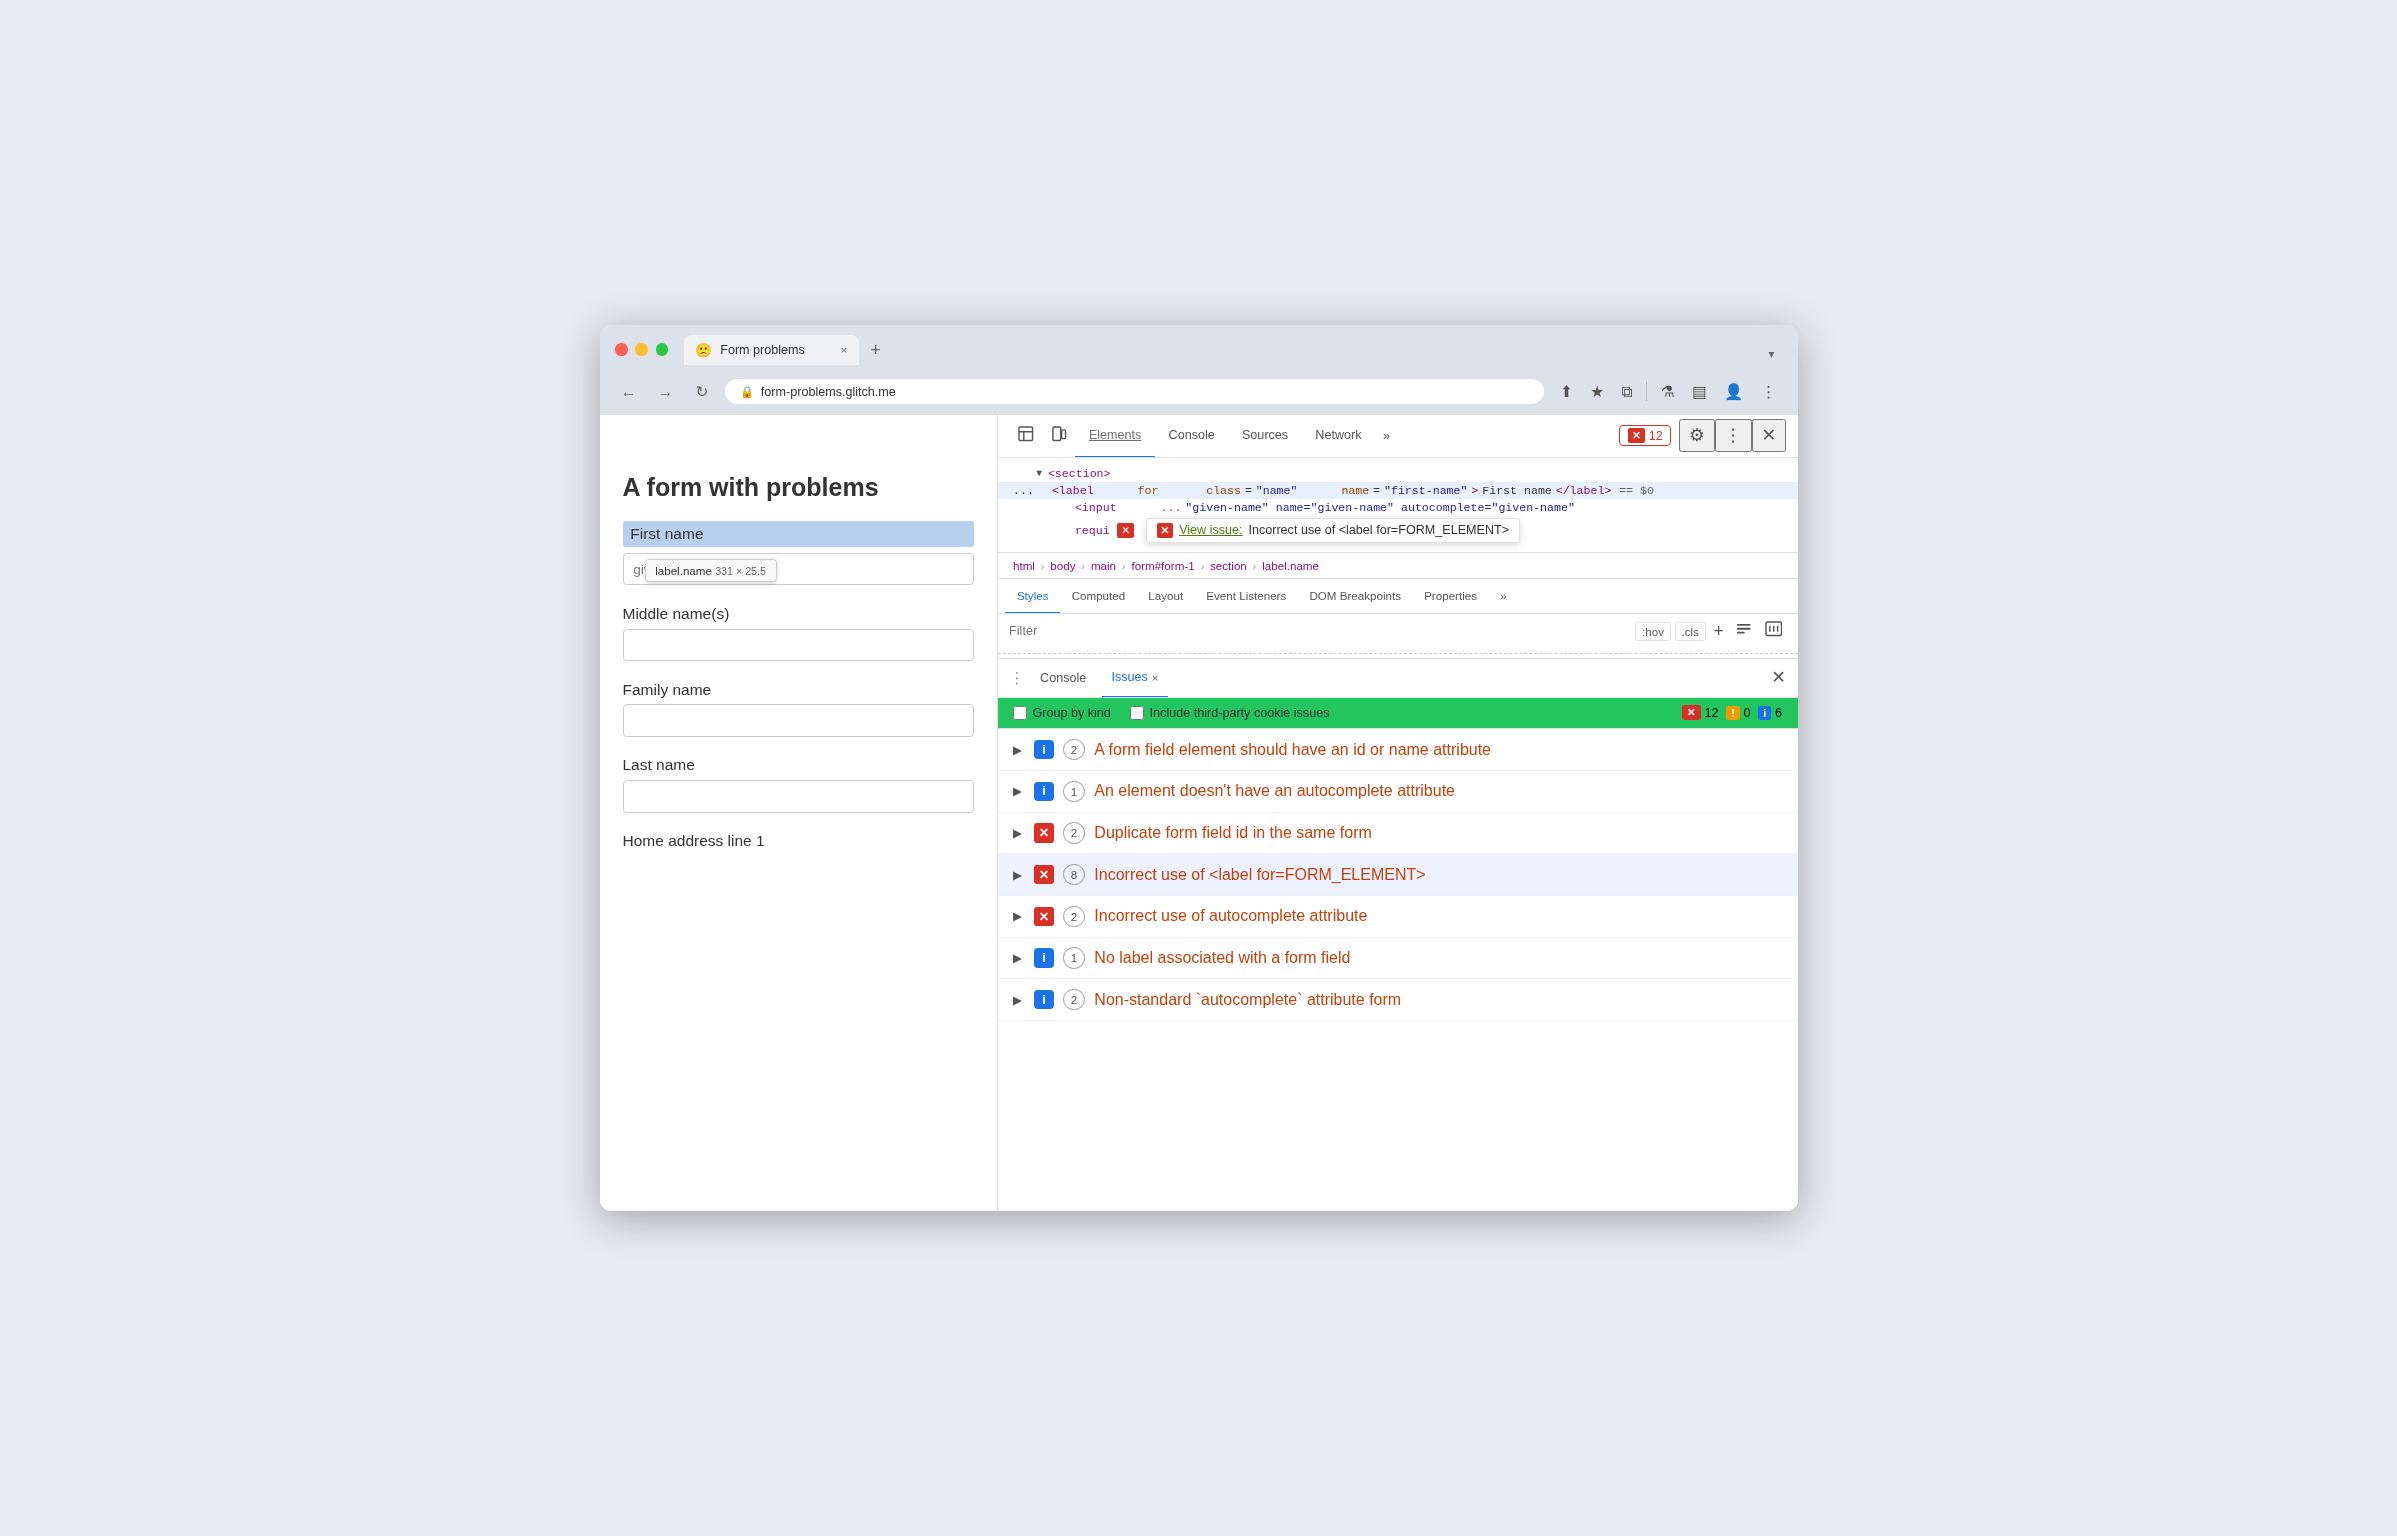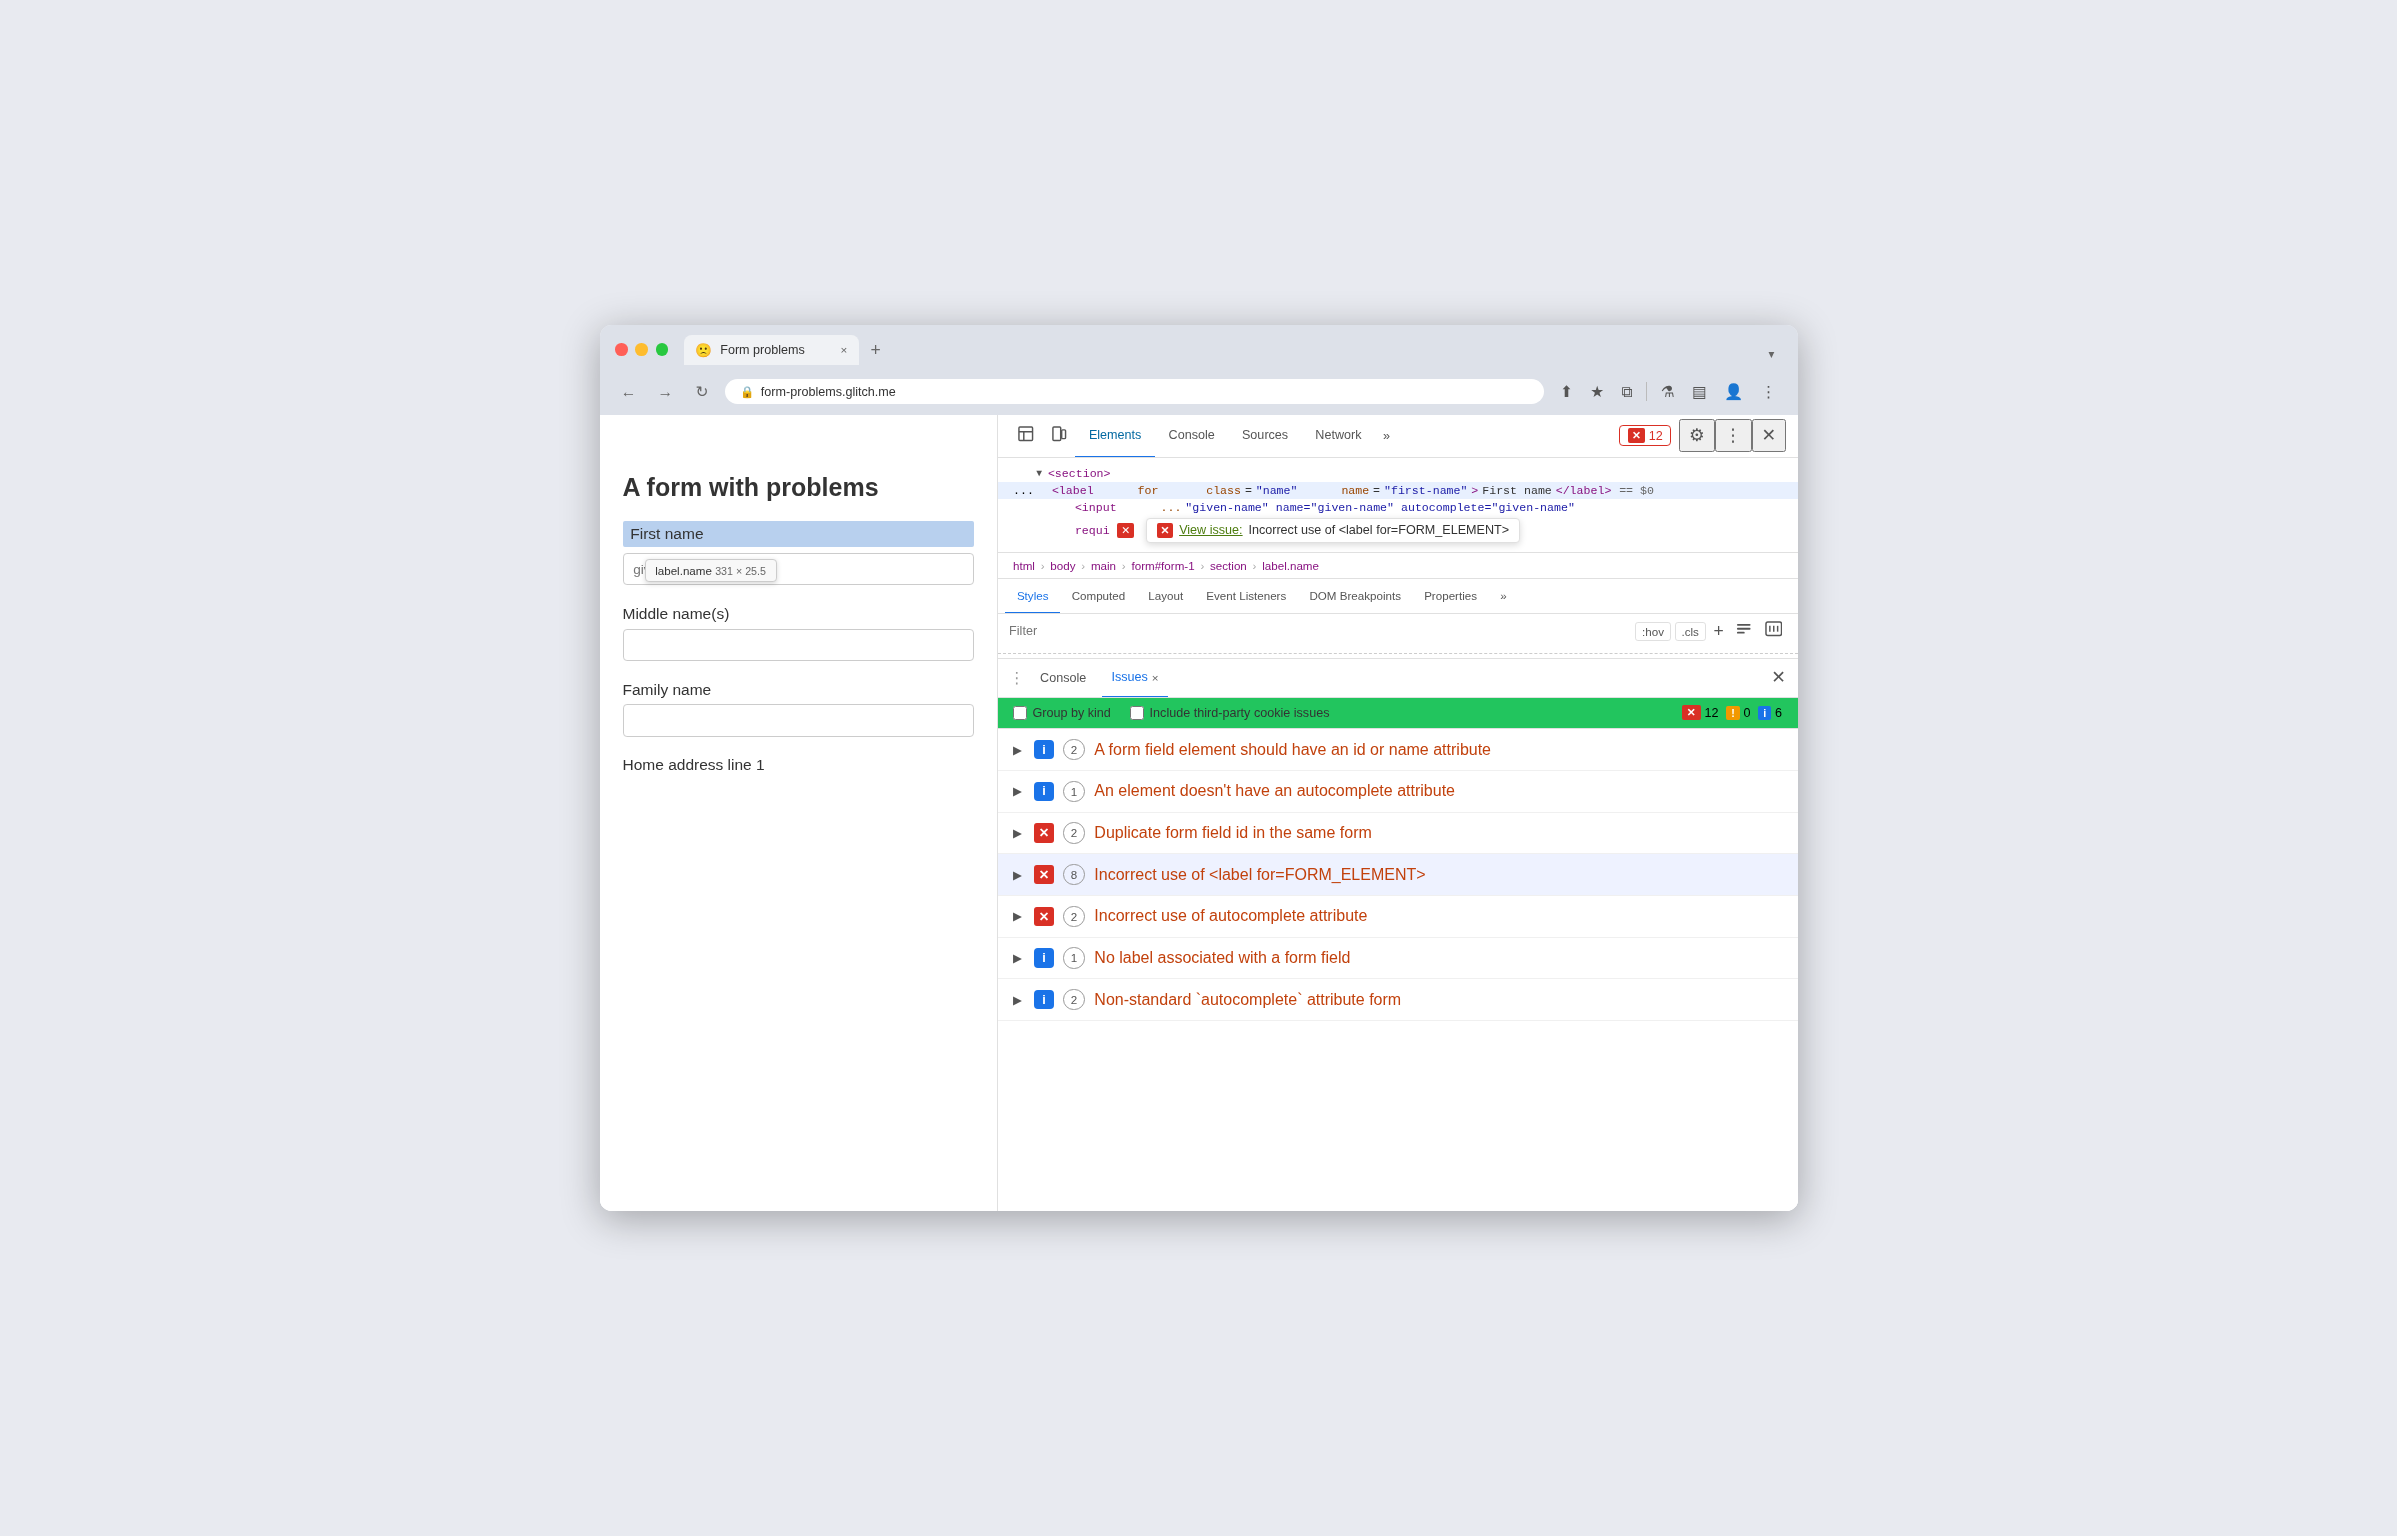--- a/index.html
+++ b/index.html
@@ -289,22 +289,23 @@
       height: 100%;
       display: flex;
       align-items: center;
       font-size: 12.6px;
       color: #555;
       cursor: pointer;
       border-bottom: 1.9px solid transparent;
     }
 
     .devtools-tab.active {
-      color: #0369a1;
+      color: #737373;
       border-bottom: 1.9px solid #1a73e8;
+      text-decoration: underline;
     }
 
     .devtools-more {
       font-size: 12.6px;
       padding: 0 7.8px;
       color: #555;
     }
 
     .devtools-error-badge {
       display: flex;
@@ -733,20 +734,24 @@
         <div class="form-section">
           <label class="form-label">Middle name(s)</label>
           <input class="form-input" style="color: transparent;">
         </div>
 
         <div class="form-section">
           <label class="form-label">Family name</label>
           <input class="form-input" style="color: transparent;">
         </div>
 
+        <div class="form-section">
+          <label class="form-label">Last name</label>
+          <input class="form-input" style="color: transparent;">
+        </div>
 
 
         <div class="form-section">
           <label class="form-label">Home address line 1</label>
         </div>
       </div>
     </div>
 
     <div class="devtools-panel">
 

